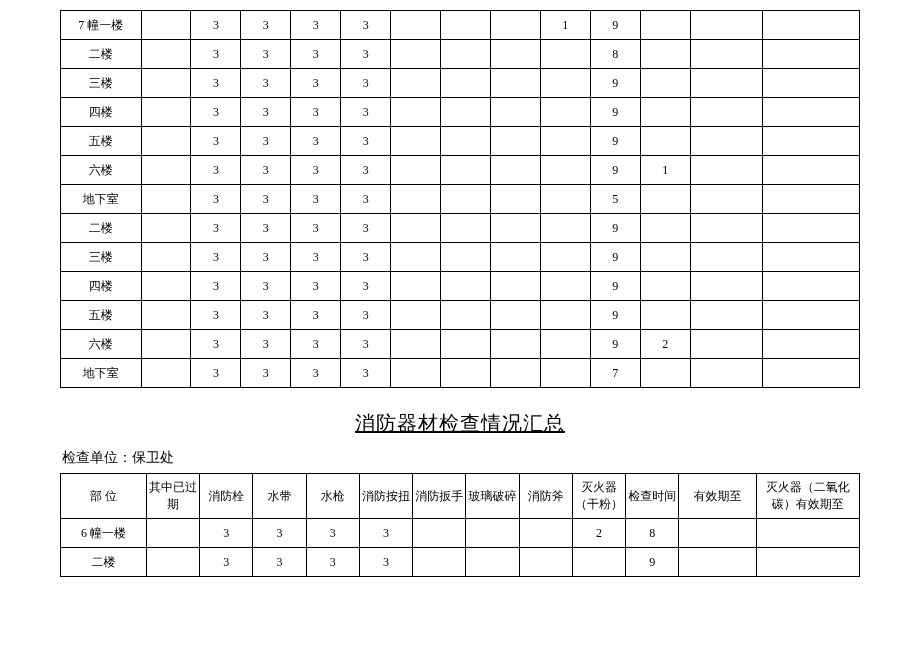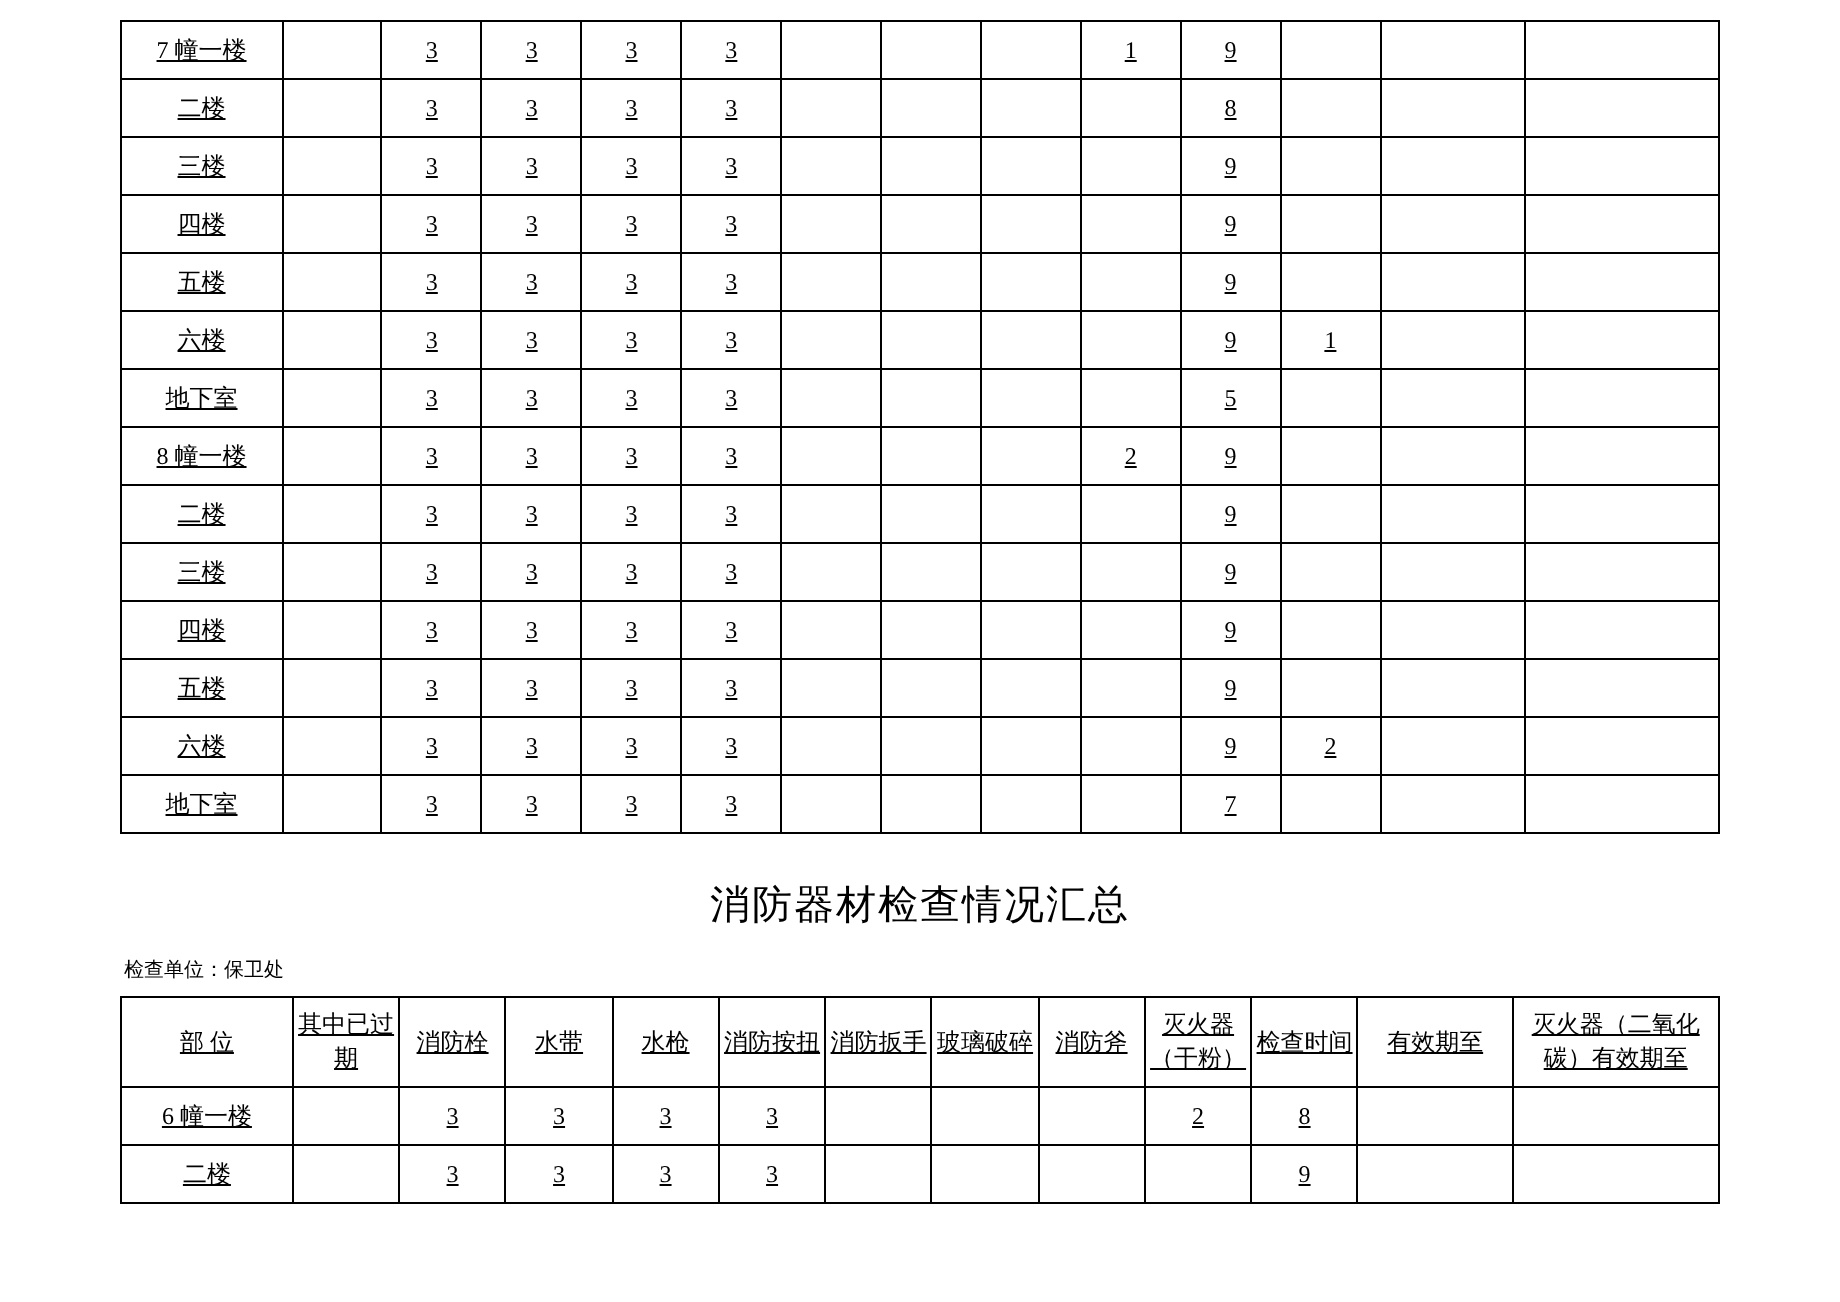--- a/index.html
+++ b/index.html
@@ -7,43 +7,43 @@
       font-size: 13px;
       margin: 0;
       padding: 10px 60px;
       background: #fff;
       color: #000;
     }
     table {
       border-collapse: collapse;
       width: 100%;
       table-layout: fixed;
-      text-decoration: underline;
     }
     td, th {
       border: 1px solid #000;
       text-align: center;
       padding: 5px 2px;
       font-weight: normal;
       font-size: 12px;
       height: 18px;
       vertical-align: middle;
     }
     .title {
       text-align: center;
       font-size: 20px;
       font-weight: normal;
       margin: 22px 0 12px;
       letter-spacing: 1px;
+      text-decoration: underline;
     }
     .meta-row {
       display: flex;
       justify-content: space-between;
       margin-bottom: 4px;
-      font-size: 10px;
+      font-size: 14px;
       padding: 0 2px 2px;
     }
     .col-loc { width: 10%; }
     .col-n  { width: 6.2%; }
     .col-w1 { width: 9%; }
     .col-w2 { width: 12%; }
   </style>
 </head>
 <body>
 
@@ -166,36 +166,20 @@
         <td></td>
         <td>3</td>
         <td>3</td>
         <td>3</td>
         <td>3</td>
         <td></td>
         <td></td>
         <td></td>
         <td></td>
         <td>5</td>
-        <td></td>
-        <td></td>
-        <td></td>
-      </tr>
-      <tr>
-        <td>8 幢一楼</td>
-        <td></td>
-        <td>3</td>
-        <td>3</td>
-        <td>3</td>
-        <td>3</td>
-        <td></td>
-        <td></td>
-        <td></td>
-        <td>2</td>
-        <td>9</td>
         <td></td>
         <td></td>
         <td></td>
       </tr>
       <tr>
         <td>二楼</td>
         <td></td>
         <td>3</td>
         <td>3</td>
         <td>3</td>

